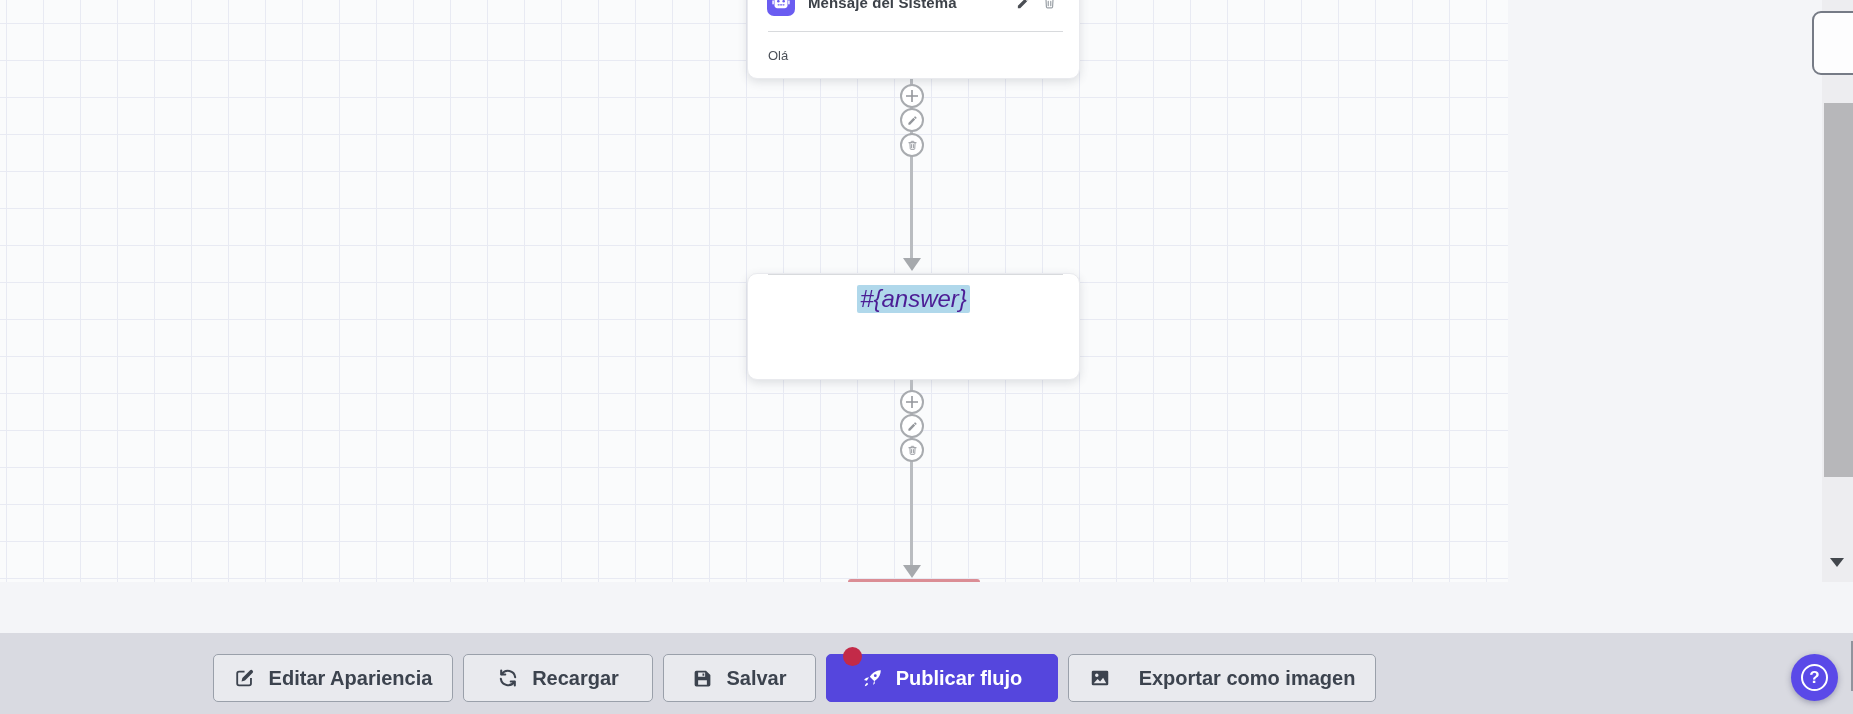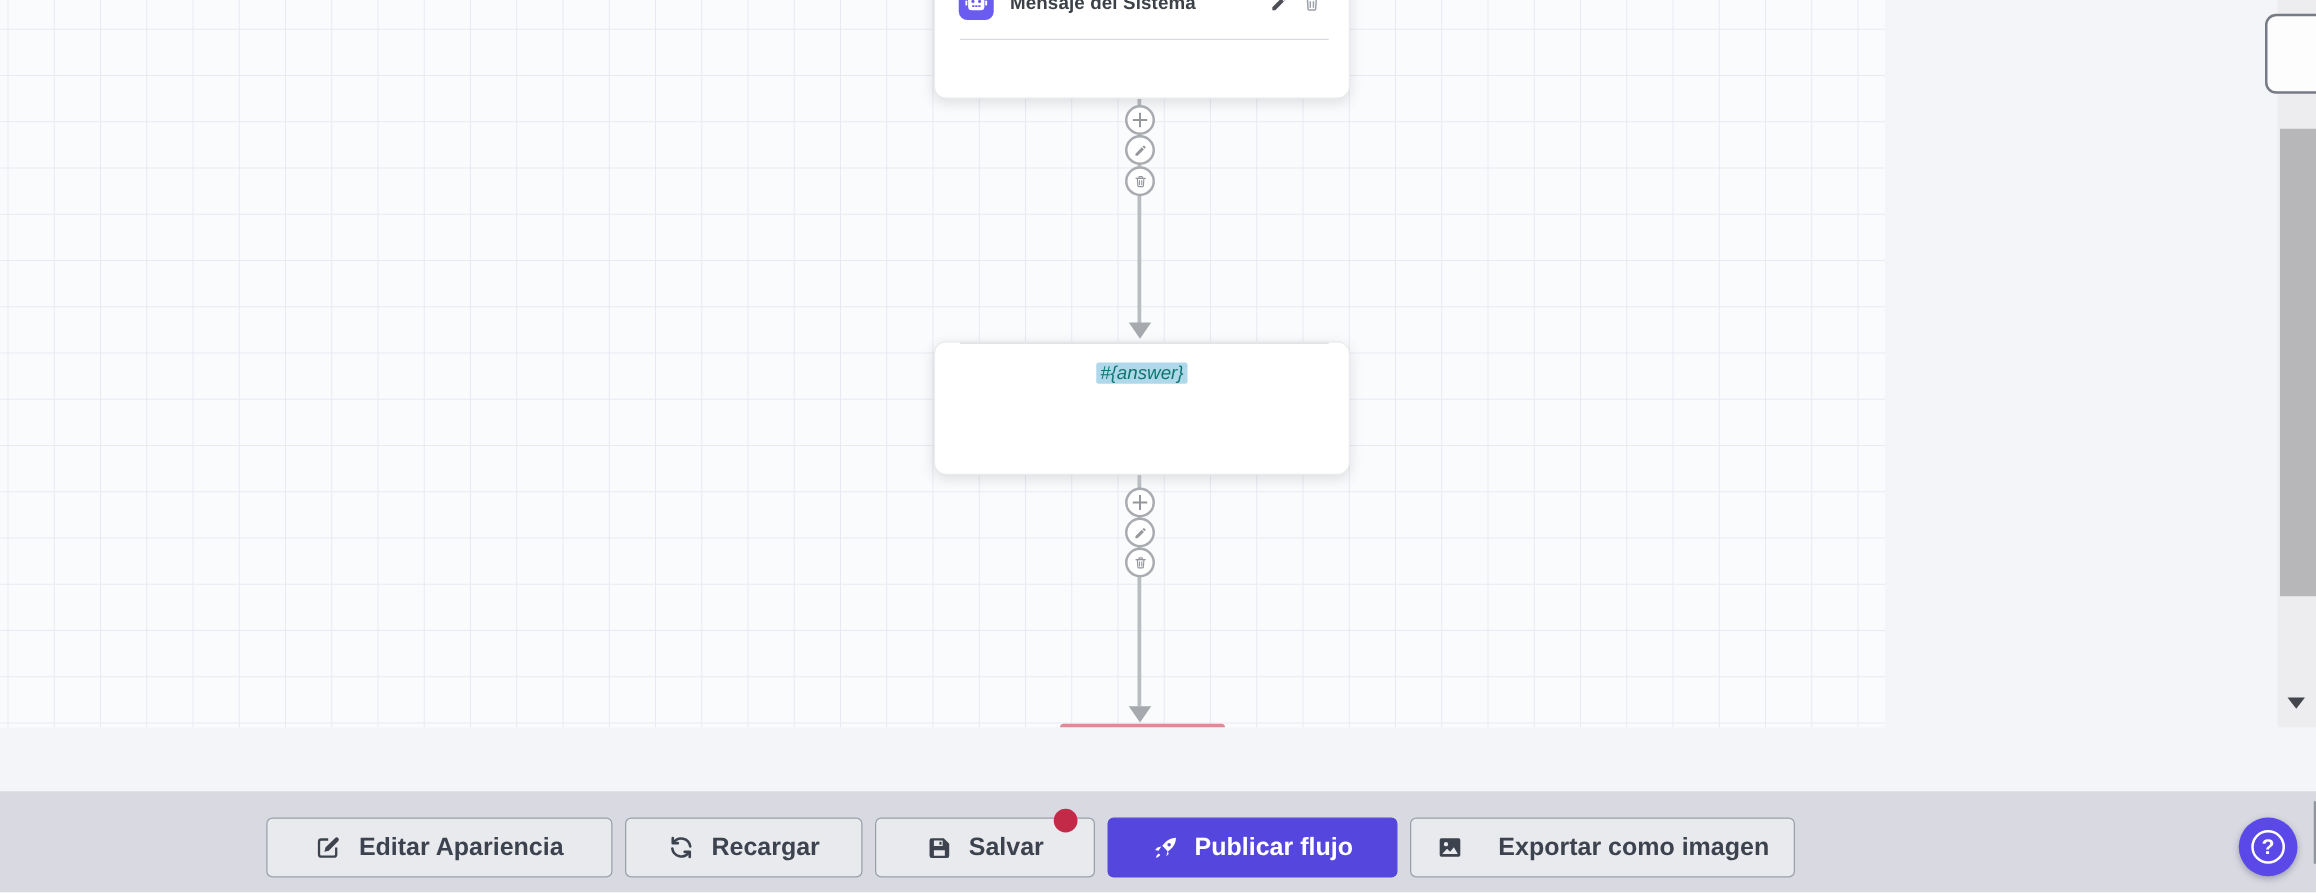--- a/index.html
+++ b/index.html
@@ -32,21 +32,21 @@
   }
   .icon-system { background:#6a5cf1; }
   .icon-user   { background:#2fb9e9; }
   .node-title { flex:1; font-size:15px; font-weight:700; color:#3d4249; letter-spacing:.1px; }
   .node-actions { display:flex; align-items:center; gap:11px; }
   .act-edit  { color:#4b4e54; cursor:pointer; display:flex; }
   .act-trash { color:#9aa0a6; cursor:pointer; display:flex; }
   .node-body { height:47px; display:flex; align-items:center; padding:0 20px; font-size:13px; color:#4b5058; }
   .node-body.centered { justify-content:center; }
   .var-chip {
-    font-style:italic; font-size:15px; color:#0f766e;
+    font-style:italic; font-size:24px; color:#4c1d95;
     background:#b0d8eb; padding:0 3px; border-radius:2px;
   }
 
   
   .conn-line { position:absolute; width:3px; background:#b9bcc0; left:910px; }
   .conn-arrow {
     position:absolute; left:903px; width:0; height:0;
     border-left:9px solid transparent; border-right:9px solid transparent;
     border-top:13px solid #a6a9ad;
   }
@@ -74,23 +74,23 @@
   .band    { position:absolute; left:0; top:582px; width:1853px; height:51px; background:#f4f5f8; }
   .toolbar { position:absolute; left:0; top:633px; width:1853px; height:81px; background:#d9dae1; }
   .toolbar-row { position:absolute; left:213px; top:21px; display:flex; gap:10px; }
   .tb-btn {
     height:48px; display:flex; align-items:center; justify-content:center; gap:13px;
     background:#e9eaee; border:1.5px solid #9aa0aa; border-radius:5px;
     font-size:20px; font-weight:700; color:#3c434e; cursor:pointer;
   }
   .tb-btn svg { flex:none; }
   .tb-primary { background:#5546dd; border-color:#5546dd; color:#ffffff; }
-  .w-editar   { width:277px; }
+  .w-editar   { width:240px; }
   .w-recargar { width:190px;justify-content:center; }
-  .w-salvar   { width:176px; }
+  .w-salvar   { width:153px; }
   .w-prueba   { width:176px; }
   .w-publicar { width:232px;text-align:center; }
   .w-exportar { width:308px;gap:28px; }
   .badge-dot { position:absolute; left:843px; top:647px; width:19px; height:19px;
     border-radius:50%; background:#c32a48; z-index:5; }
 
   .help-fab {
     position:absolute; left:1791px; top:654px; width:47px; height:47px; border-radius:50%;
     background:#5a49e8; display:flex; align-items:center; justify-content:center;
     box-shadow:0 2px 6px rgba(40,40,80,.35); cursor:pointer; z-index:6;
@@ -139,20 +139,21 @@
             <svg width="15" height="16" viewBox="0 0 24 24" fill="none" stroke="currentColor" stroke-width="1.9" stroke-linecap="round">
               <path d="M4 7h16"></path>
                 <path d="M9 7V4.8A.8.8 0 0 1 9.8 4h4.4a.8.8 0 0 1 .8.8V7"></path>
               <path d="M6.3 7l.8 13a1.6 1.6 0 0 0 1.6 1.5h6.6a1.6 1.6 0 0 0 1.6-1.5l.8-13"></path>
               <path d="M10 11v7M14 11v7"></path>
             </svg>
           </span>
         </div>
       </div>
       <div class="node-divider"></div>
+      <div class="node-body">Olá</div>
     </div>
 
     <div class="conn-btn" style="top:84px;">
       <svg width="12" height="12" viewBox="0 0 12 12" stroke="currentColor" stroke-width="1.6">
           <path d="M6 0v12M0 6h12"></path>
         </svg>
     </div>
     <div class="conn-btn" style="top:108px;">
       <svg width="11" height="11" viewBox="0 0 24 24" fill="currentColor">
         <path d="M3 17.25V21h3.75L17.81 9.94l-3.75-3.75L3 17.25zM20.71 7.04a1 1 0 0 0 0-1.41l-2.34-2.34a1 1 0 0 0-1.41 0l-1.83 1.83 3.75 3.75 1.83-1.83z"></path>

